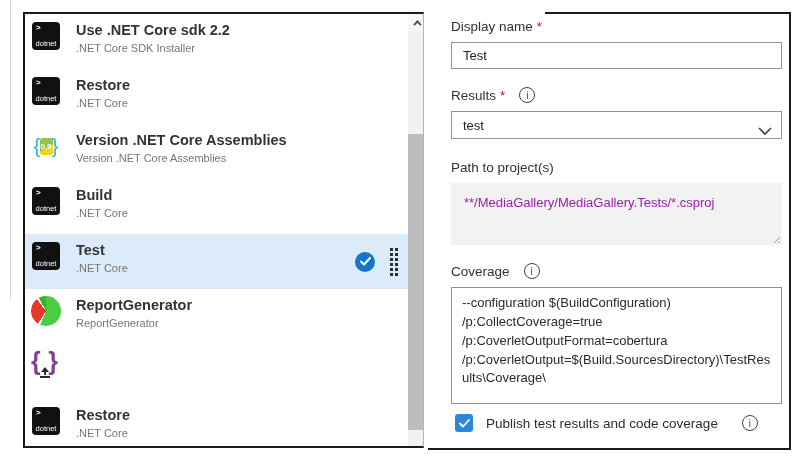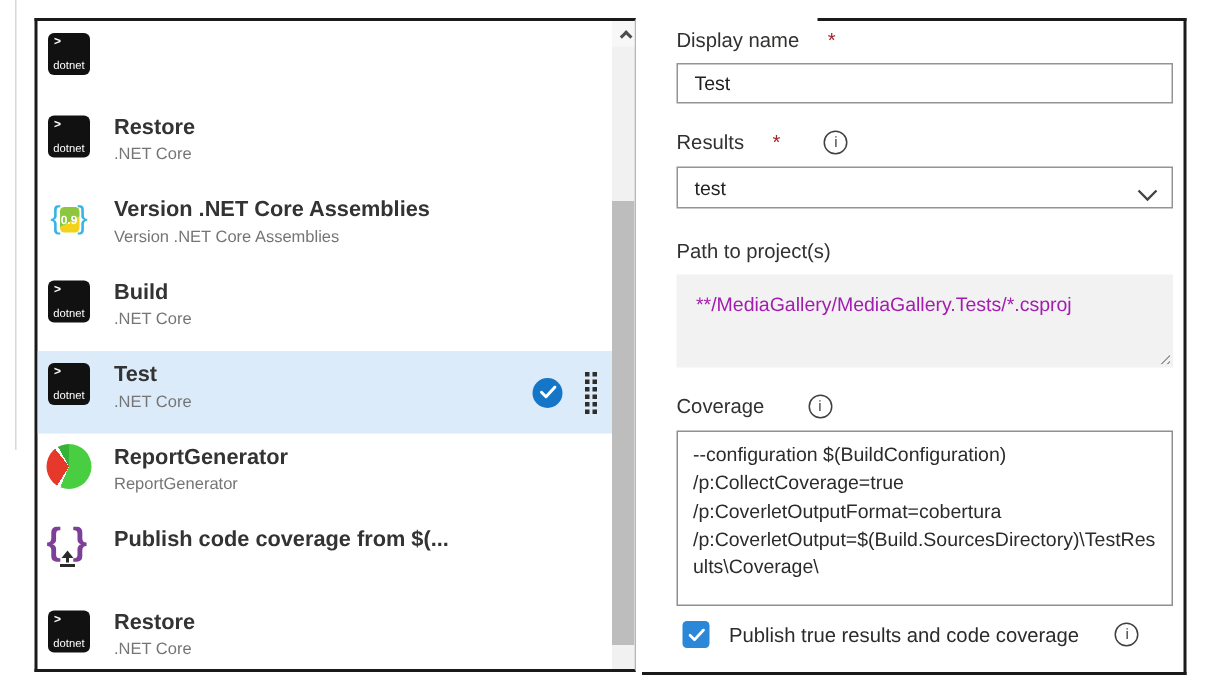--- a/index.html
+++ b/index.html
@@ -57,21 +57,21 @@
   .scroll-up { position:absolute; top:0; left:0; width:15px; height:17px; background:#f7f7f7; display:flex; align-items:center; justify-content:center; cursor:pointer; }
   .scroll-up .chev { width:6px; height:6px; border-top:2px solid #4d4d4d; border-right:2px solid #4d4d4d; transform:rotate(-45deg) translateY(2px); }
   .scroll-thumb { position:absolute; left:0; width:15px; top:120px; height:296px; background:#bdbdbd; cursor:pointer; }
 
   
   .form-panel { position:absolute; left:428px; top:12px; width:363px; height:438px;
     border-right:2px solid #1a1a1a; border-bottom:2px solid #1a1a1a; background:#fff; }
   .form-panel .top-border { position:absolute; top:0; left:117px; right:-2px; height:2px; background:#1a1a1a; }
   .form-inner { position:absolute; inset:0; padding:7px 7px 0 23px; }
 
-  .field-label-row { display:flex; align-items:flex-start; margin-bottom:8px;gap:15px; }
+  .field-label-row { display:flex; align-items:flex-end; margin-bottom:8px; }
   .field-label { font-size:13.5px; color:#323130; }
   .req { color:#a4262c; margin-left:4px; font-size:13.5px; }
   .info-icon { width:16px; height:16px; margin-left:14px; border:1px solid #404040; border-radius:50%;
     display:inline-flex; align-items:center; justify-content:center; font-size:10px; color:#404040; cursor:pointer; flex:0 0 16px; }
 
   .text-input { width:100%; height:27px; border:1px solid #949494; background:#fff; font-family:inherit;
     font-size:13px; color:#222; padding:0 11px; outline:none; margin-bottom:18px; display:block; }
 
   .select-box { position:relative; width:100%; height:28px; border:1px solid #949494; background:#fff;
     display:flex; align-items:center; padding:0 28px 0 11px; cursor:pointer; margin-bottom:21px; }
@@ -104,20 +104,24 @@
   <div class="task-panel">
     <div class="task-items">
 
       <div class="task-item">
         <span class="task-icon-slot">
             <span class="icon-dotnet">
               <i class="caret">&gt;</i>
               <i class="dn-label">dotnet</i>
             </span>
           </span>
+        <div class="task-text">
+          <div class="task-title">Use .NET Core sdk 2.2</div>
+          <div class="task-sub">.NET Core SDK Installer</div>
+        </div>
       </div>
 
       <div class="task-item">
         <span class="task-icon-slot">
             <span class="icon-dotnet">
               <i class="caret">&gt;</i>
               <i class="dn-label">dotnet</i>
             </span>
           </span>
         <div class="task-text">
@@ -201,21 +205,20 @@
             <i class="brace l">{</i>
             <i class="brace r">}</i>
             <span class="up-arrow">
                 <span class="head"></span>
                 <span class="stem"></span>
                 <span class="base"></span>
               </span>
           </span>
         </span>
         <div class="task-text">
-          <div class="task-title">Publish code coverage from $(...</div>
         </div>
       </div>
 
       <div class="task-item">
         <span class="task-icon-slot">
             <span class="icon-dotnet">
               <i class="caret">&gt;</i>
               <i class="dn-label">dotnet</i>
             </span>
           </span>
@@ -272,19 +275,19 @@
         <span class="info-icon">i</span>
       </div>
       <textarea class="args-textarea" spellcheck="false" style="">--configuration $(BuildConfiguration) /p:CollectCoverage=true /p:CoverletOutputFormat=cobertura /p:CoverletOutput=$(Build.SourcesDirectory)\TestResults\Coverage\</textarea>
 
       <div class="checkbox-row">
         <span class="checkbox">
           <svg width="11" height="9" viewBox="0 0 11 9">
               <polyline points="1,4.5 4,7.5 10,1" fill="none" stroke="#ffffff" stroke-width="1.8" stroke-linecap="round" stroke-linejoin="round"></polyline>
             </svg>
         </span>
-        <span class="checkbox-label">Publish true results and code coverage</span>
+        <span class="checkbox-label">Publish test results and code coverage</span>
         <span class="info-icon">i</span>
       </div>
 
     </div>
   </div>
 </div>
 
 </body></html>

